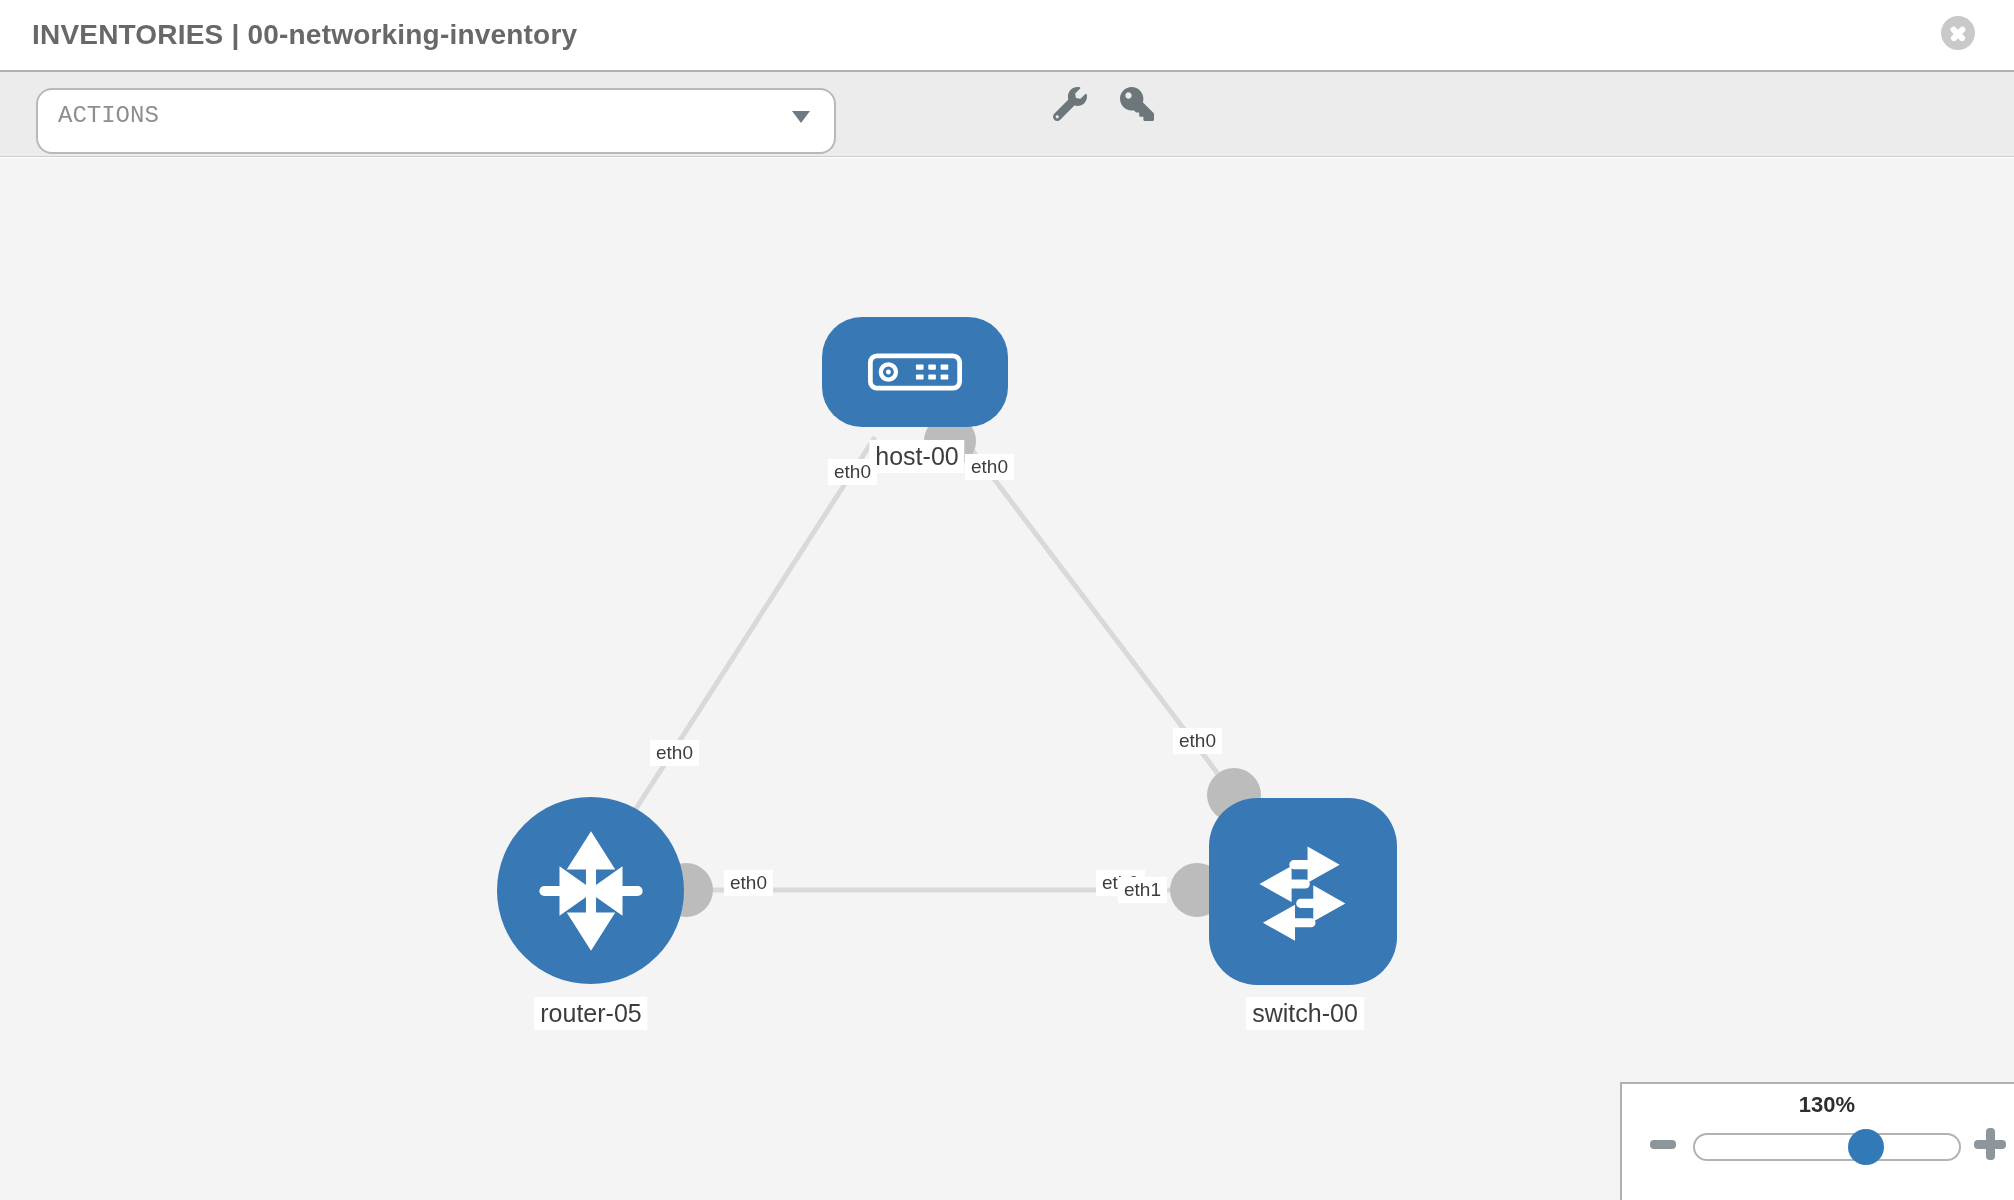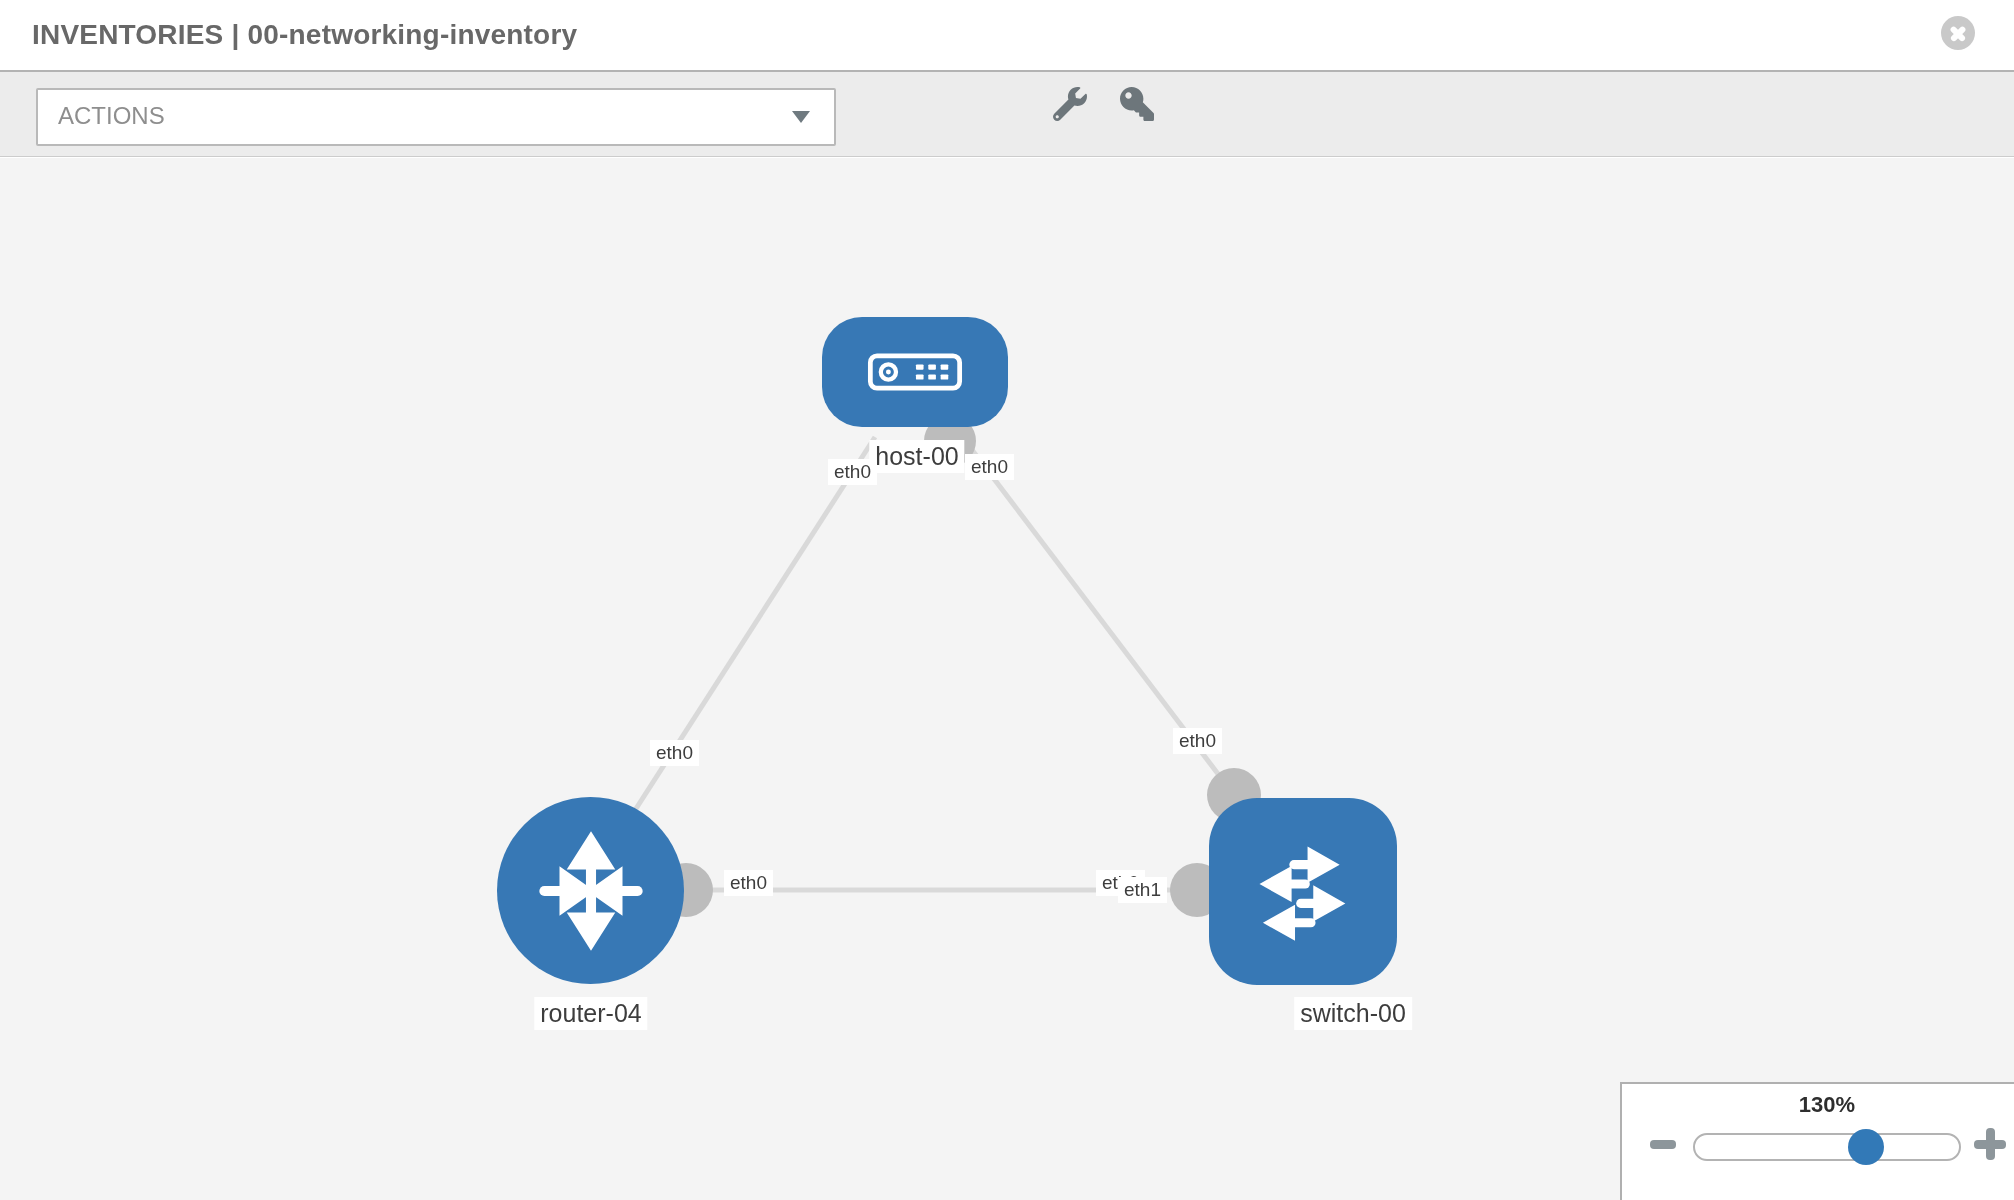--- a/index.html
+++ b/index.html
@@ -14,22 +14,22 @@
   .close-btn { position:absolute; left:1941px; top:16px; width:34px; height:34px;
                border:none; border-radius:50%; background:#c9c9c9; cursor:pointer; }
   .close-btn .bar { position:absolute; left:8px; top:14.5px; width:18px; height:5.5px;
                     background:#fff; border-radius:3px; }
   .close-btn .bar.b1 { transform:rotate(45deg); }
   .close-btn .bar.b2 { transform:rotate(-45deg); }
 
   
   .toolbar { position:absolute; left:0; top:70px; width:100%; height:87px;
              background:#ececec; border-top:2px solid #b3b3b3; border-bottom:1px solid #cccccc; }
-  .select { position:absolute; top:16px; height:58px; background:#fff;
-            border:2px solid #b9b9b9; border-radius:2px; cursor:pointer; }
+  .select { position:absolute; top:16px; height:66px; background:#fff;
+            border:2px solid #b9b9b9; border-radius:16px; cursor:pointer;font-family:Liberation Mono, monospace; }
   .select .sel-label { position:absolute; left:20px; top:0; line-height:51px;
                        font-size:24px; color:#8e8e8e; }
   .caret { position:absolute; right:24px; top:21px; width:0; height:0;
            border-left:9px solid transparent; border-right:9px solid transparent;
            border-top:12px solid #6f7a80; }
   .select.actions { left:36px; width:800px; }
   .select.search  { left:1180px; width:800px; }
   .icon-btn { position:absolute; top:13px; width:40px; height:40px; background:none;
               border:none; cursor:pointer; }
   .icon-btn svg { width:34px; height:34px; fill:#6d767b; }
@@ -47,21 +47,21 @@
   .node.host   { left:822px;  top:159px; width:186px; height:110px; border-radius:40px; }
   .node.router { left:497px;  top:639px; width:187px; height:187px; border-radius:50%; }
   .node.switch { left:1209px; top:640px; width:188px; height:187px; border-radius:48px; }
 
   .nlabel { position:absolute; z-index:3; background:#fff; color:#3d3d3d;
             padding:2px 6px; white-space:nowrap; }
   .nlabel.big   { font-size:25px; transform:translateX(-50%); }
   .nlabel.small { font-size:19px; }
   .lbl-host      { left:917px;  top:282px; }
   .lbl-router    { left:591px;  top:839px; }
-  .lbl-switch    { left:1305px; top:839px;margin-left:48px; }
+  .lbl-switch    { left:1305px; top:839px; }
   .eth-host-left    { left:828px;  top:301px; }
   .eth-host-right   { left:965px;  top:296px; }
   .eth-router-top   { left:650px;  top:582px; }
   .eth-router-right { left:724px;  top:712px; }
   .eth-switch-top   { left:1173px; top:570px; }
   .eth-switch-left  { left:1096px; top:712px; }
   .eth-switch-left2 { left:1118px; top:711px;margin-top:8px; }
 
   
   .zoom-panel { position:absolute; left:1620px; top:924px; width:400px; height:124px;
@@ -167,21 +167,21 @@
             <polygon points="20,43 36,34 36,52"></polygon>
           <line x1="48" y1="60" x2="64" y2="60"></line>
             <polygon points="79,60 63,51 63,69"></polygon>
           <line x1="57" y1="77" x2="38" y2="77"></line>
             <polygon points="23,77 39,68 39,86"></polygon>
         </g>
       </svg>
     </div>
 
     <span class="nlabel big lbl-host">host-00</span>
-    <span class="nlabel big lbl-router">router-04</span>
+    <span class="nlabel big lbl-router">router-05</span>
     <span class="nlabel big lbl-switch">switch-00</span>
 
     <span class="nlabel small eth-host-left">eth0</span>
     <span class="nlabel small eth-host-right">eth0</span>
     <span class="nlabel small eth-router-top">eth0</span>
     <span class="nlabel small eth-router-right">eth0</span>
     <span class="nlabel small eth-switch-top">eth0</span>
     <span class="nlabel small eth-switch-left">eth0</span>
     <span class="nlabel small eth-switch-left2">eth1</span>
 

